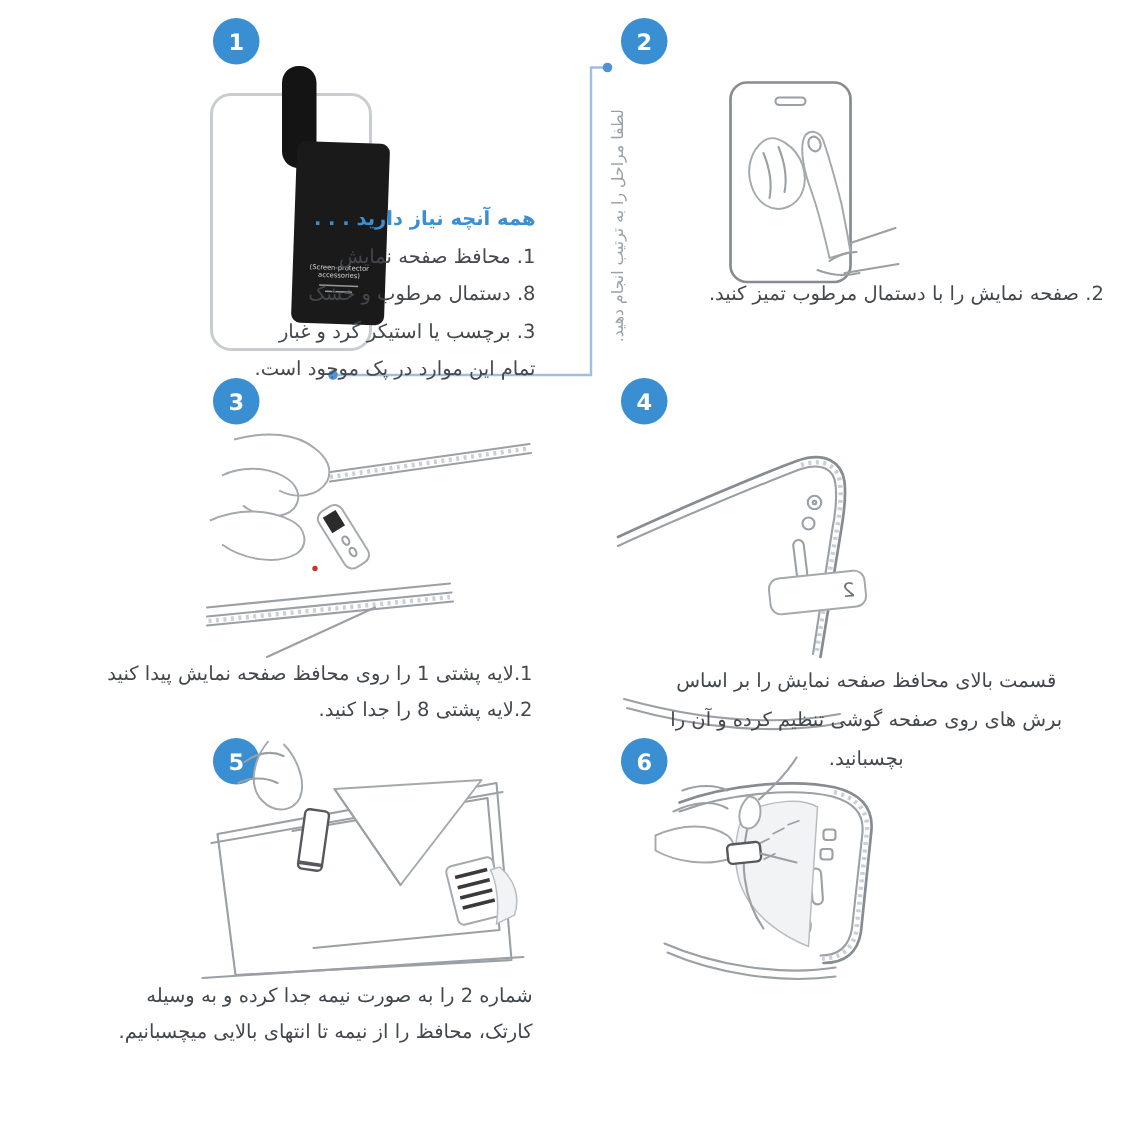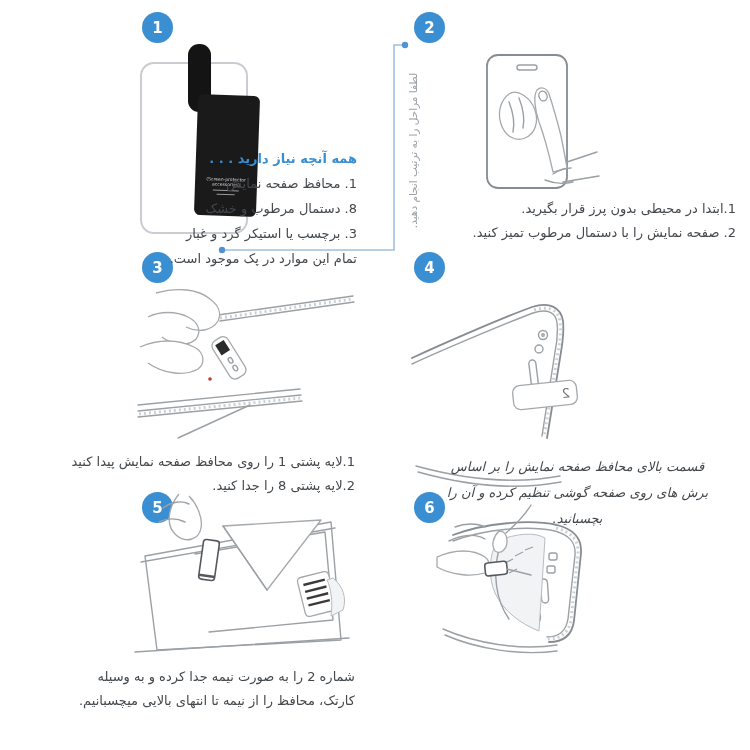--- a/index.html
+++ b/index.html
@@ -1,20 +1,20 @@
 <!DOCTYPE html>
 <html lang="fa"><head>
 <meta charset="utf-8">
 <style>
   html,body{margin:0;padding:0;background:#fff;}
   .canvas{position:relative;width:750px;height:750px;background:#ffffff;overflow:hidden;
           font-family:"DejaVu Sans",sans-serif;color:#43484d;}
   .badge{position:absolute;width:31px;height:31px;border-radius:50%;background:#3a8ed2;
          color:#fff;font-size:15px;font-weight:bold;display:flex;align-items:center;justify-content:center;}
-  .txt{position:absolute;direction:rtl;text-align:right;font-size:13px;line-height:24px;white-space:nowrap;margin-top:12px;}
+  .txt{position:absolute;direction:rtl;text-align:right;font-size:13px;line-height:24px;white-space:nowrap;}
   .txt div{white-space:nowrap;}
   .heading{color:#3a8ed2;font-weight:bold;}
   .center{text-align:center;}
   .vnote{position:absolute;left:316px;top:143px;width:196px;height:15px;
          transform:rotate(-90deg);direction:rtl;text-align:center;
          font-size:10.5px;color:#99a0a7;white-space:nowrap;}
   .s1-phone{position:absolute;left:140px;top:62px;width:104px;height:168px;
             border:2px solid #c9cdd1;border-radius:14px;background:#fff;}
   .s1-pill{position:absolute;left:188px;top:44px;width:23px;height:68px;background:#141414;border-radius:11px;}
   .s1-card{position:absolute;left:196px;top:95px;width:62px;height:121px;background:#1a1a1a;
@@ -70,21 +70,20 @@
     <rect x="12" y="5" width="80" height="133" rx="11" class="sk2"></rect>
     <rect x="42" y="15" width="20" height="5" rx="2.5" class="sk"></rect>
     <path class="skf" d="M34,44 C26,50 22,62 26,74 C30,86 40,92 50,88 C60,84 64,72 60,60 C56,48 42,38 34,44 Z"></path>
     <path class="sk" d="M34,52 C38,62 40,72 38,82 M44,48 C48,58 50,68 48,78"></path>
     <path class="skf" d="M62,40 C66,36 72,38 74,44 C78,56 82,70 86,86 C88,96 90,106 92,118 L78,122 C74,104 70,88 64,72 C60,60 58,46 62,40 Z"></path>
     <ellipse cx="68" cy="46" rx="4" ry="5" transform="rotate(-20 68 46)" class="sk"></ellipse>
     <path class="sk" d="M78,124 C84,120 90,118 96,118 M70,130 C80,134 90,134 98,132 M92,112 L122,102 M88,132 L124,126"></path>
   </svg>
 
   <div class="txt" style="right:14px;top:185px;">
-    <div>1.ابتدا در محیطی بدون پرز قرار بگیرید.</div>
     <div>2. صفحه نمایش را با دستمال مرطوب تمیز کنید.</div>
   </div>
 
   <svg style="left:138px;top:283px;" width="225" height="155" viewBox="0 0 225 155">
     <path class="sk" d="M80,32 L215,13 M82,38 L216,19"></path>
     <path class="hatch" d="M82,35 L214,16"></path>
     <path class="skf" d="M18,10 C40,4 60,6 72,16 C80,22 84,30 80,38 C74,48 60,50 48,44 M10,34 C22,28 38,28 50,34 C60,39 64,48 58,56 C50,64 34,62 24,54"></path>
     <path class="skf" d="M2,64 C20,56 40,56 56,64 C66,69 68,80 60,86 C46,94 24,90 10,80"></path>
     <g transform="rotate(58 88 72)">
       <rect x="70" y="62" width="44" height="18" rx="6" class="skf"></rect>
@@ -114,21 +113,21 @@
     <ellipse cx="112" cy="106" rx="4.5" ry="7" transform="rotate(-7 112 106)" class="sk"></ellipse>
     <g transform="rotate(-6 133 105)">
       <rect x="101" y="93" width="64" height="24" rx="7" class="skf"></rect>
       <g transform="translate(310,0) scale(-1,1)">
         <text class="tabnum" x="152" y="110">2</text>
       </g>
     </g>
     <path class="sk" d="M4,176 C55,190 105,194 148,186 M6,182 C56,196 106,200 149,192"></path>
   </svg>
 
-  <div class="txt center" style="left:425px;width:305px;top:442px;line-height:26px;font-style:italic;">
+  <div class="txt center" style="left:425px;width:305px;top:442px;line-height:26px;">
     <div>قسمت بالای محافظ صفحه نمایش را بر اساس</div>
     <div>برش های روی صفحه گوشی تنظیم کرده و آن را</div>
     <div>بچسبانید.</div>
   </div>
 
   <svg style="left:135px;top:492px;" width="220" height="168" viewBox="0 0 220 168">
     <path class="sk" d="M10,64 L196,30 L206,148 L22,158 Z"></path>
     <path class="sk" d="M6,70 L200,36 M0,160 L214,146"></path>
     <path class="sk" d="M60,62 L190,40 L198,128 L74,140" stroke-width="1"></path>
     <path class="skf" d="M88,34 L186,28 L132,98 Z"></path>

